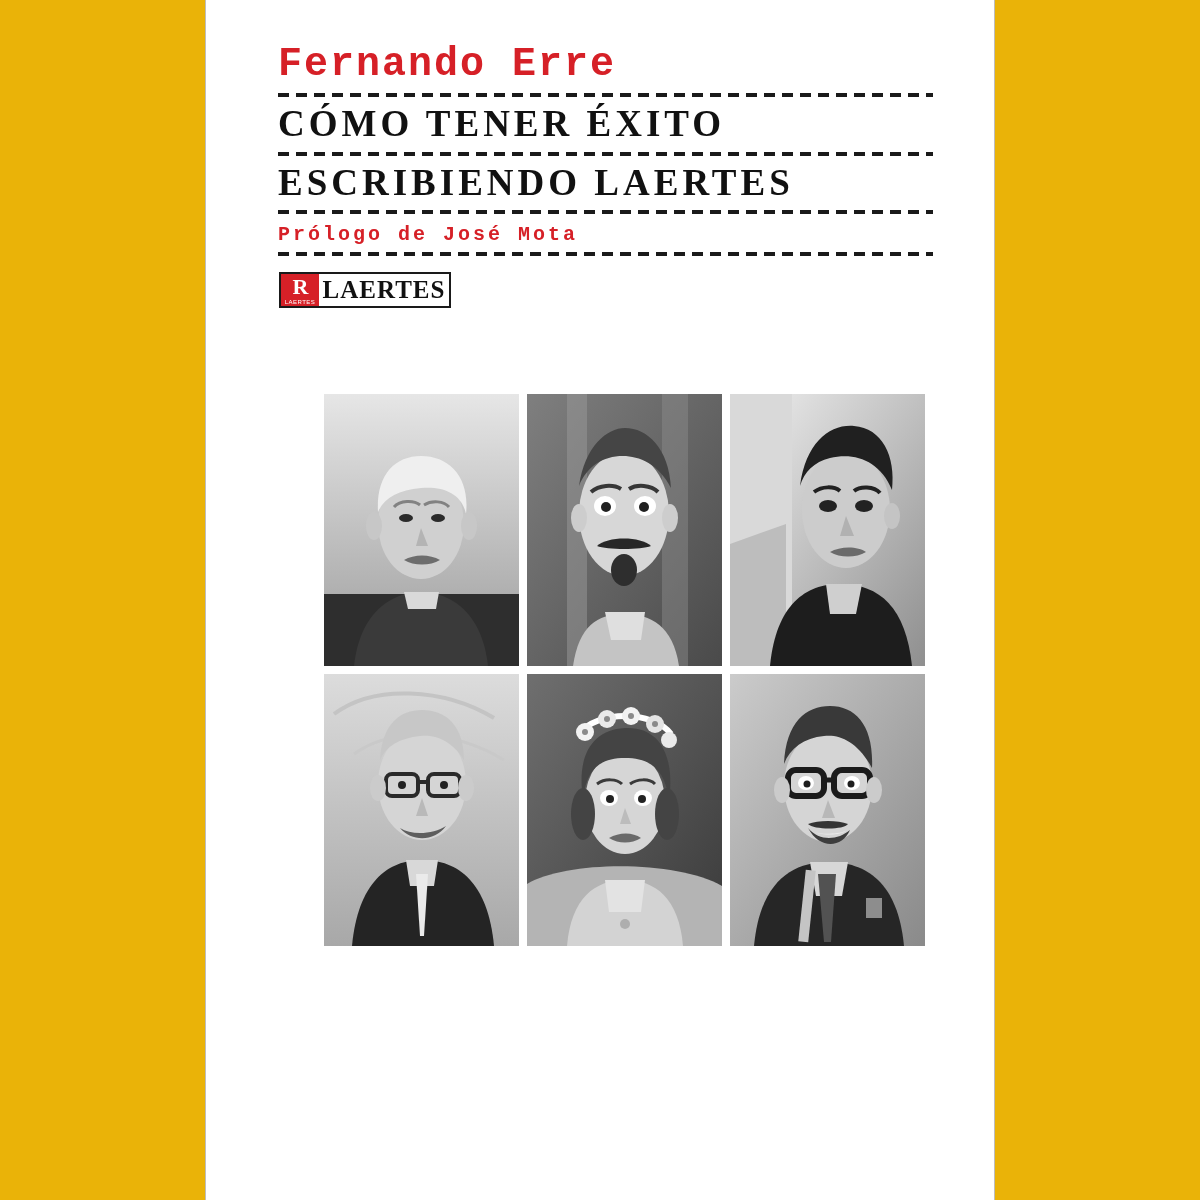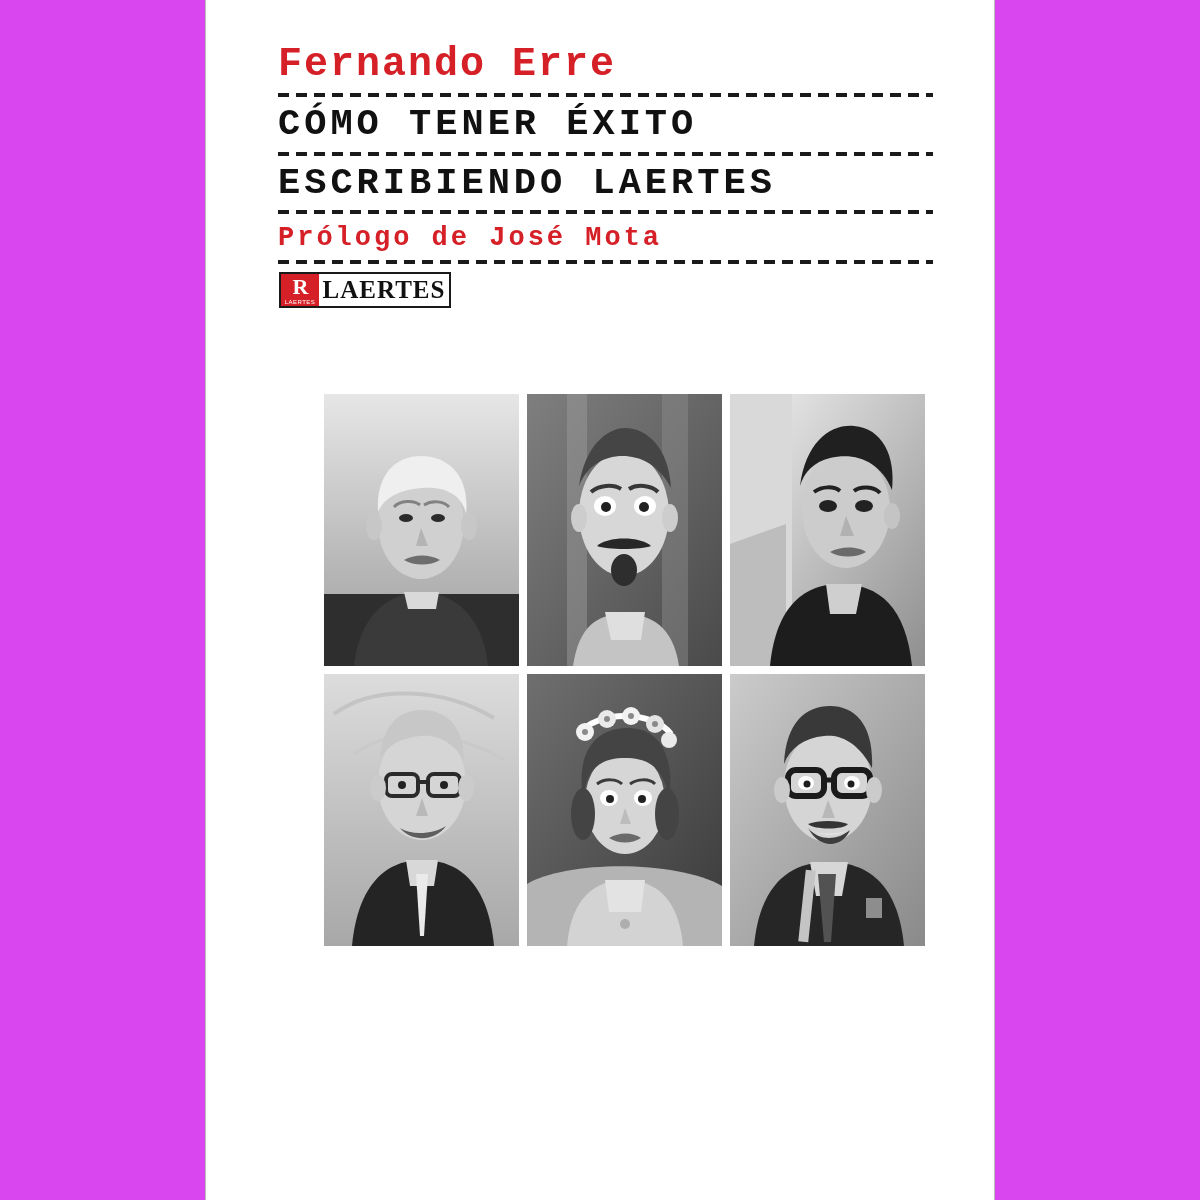--- a/index.html
+++ b/index.html
@@ -8,21 +8,21 @@
     background: #ffffff;
     width: 1200px;
     height: 1200px;
     font-family: "Liberation Sans", sans-serif;
   }
 
   .page {
     position: relative;
     width: 1200px;
     height: 1200px;
-    background: #d946ef;
+    background: #eab308;
     overflow: hidden;
   }
 
   
   .cover {
     position: absolute;
     left: 205px;
     top: 0px;
     width: 790px;
     height: 1200px;
@@ -70,35 +70,35 @@
     background-repeat: repeat-x;
     background-position: 0 3px;
   }
 
   .dash-rule.w1 { width: 655px; }
   .dash-rule.w2 { width: 655px; }
   .dash-rule.w3 { width: 655px; }
   .dash-rule.w4 { width: 655px; }
 
   .title-line {
-    font-family: Liberation Mono, monospace;
+    font-family: Liberation Serif, serif;
     font-weight: bold;
     color: #111111;
     font-size: 37px;
     letter-spacing: 4px;
     line-height: 1.15;
     margin: 2px 0 2px 0;
     white-space: nowrap;
   }
 
   .prologue {
     font-family: "Liberation Mono", monospace;
     font-weight: bold;
     color: #d62027;
-    font-size: 27px;
+    font-size: 20px;
     letter-spacing: 3px;
     line-height: 1.15;
     margin: 6px 0 2px 0;
     white-space: nowrap;
   }
 
   
   .publisher {
     position: absolute;
     left: 73px;

